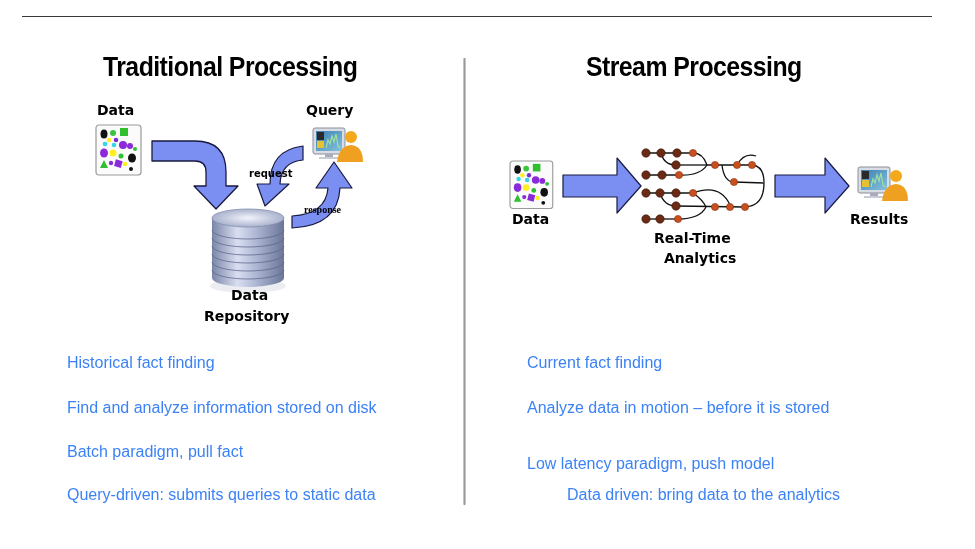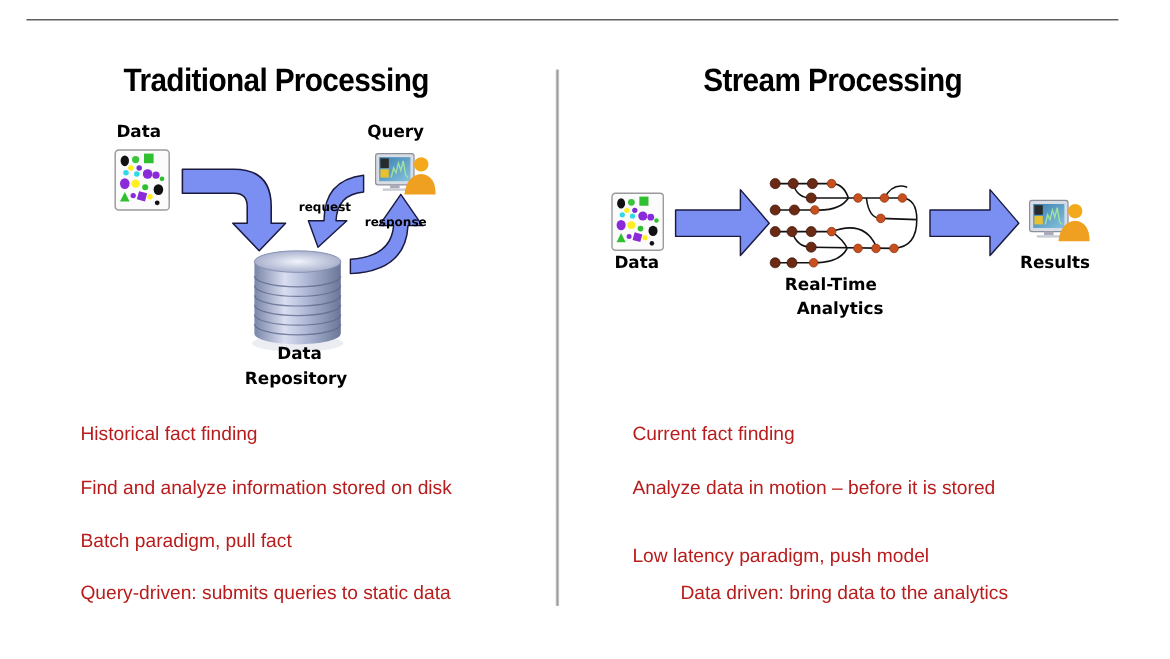--- a/index.html
+++ b/index.html
@@ -3,21 +3,21 @@
 <meta charset="utf-8">
 <style>
   html, body { margin: 0; padding: 0; background: #ffffff; }
   body { width: 975px; height: 549px; position: relative; overflow: hidden; font-family: "Liberation Sans", sans-serif; color: #000; }
   .top-rule { position: absolute; left: 22px; top: 16px; width: 910px; height: 1px; background: #3a3a3a; }
   .divider { position: absolute; left: 463px; top: 58px; width: 3px; height: 447px;
     background: linear-gradient(to right, #d8d8d8, #9a9a9a 50%, #d8d8d8); border-radius: 1px; }
   .title { position: absolute; top: 52px; font-weight: bold; font-size: 27px; letter-spacing: -0.6px; transform: scaleX(0.92); transform-origin: left top; white-space: nowrap; }
   .lbl { position: absolute; font-family: "DejaVu Sans", sans-serif; font-weight: bold; font-size: 14px; white-space: nowrap; text-align: center; }
   .small-lbl { position: absolute; font-family: "DejaVu Sans", sans-serif; font-weight: bold; font-size: 10px; white-space: nowrap; }
-  .bullet { position: absolute; font-size: 16px; white-space: nowrap; color: #b91c1c; }
+  .bullet { position: absolute; font-size: 16px; white-space: nowrap; color: #3b82f6; }
   svg.diagram { position: absolute; left: 0; top: 0; }
 </style>
 </head>
 <body>
 
 <div class="top-rule"></div>
 <div class="divider"></div>
 
 <div class="title" style="left:103px;">Traditional Processing</div>
 <div class="title" style="left:586px;">Stream Processing</div>
@@ -155,21 +155,21 @@
   <path d="M775,175 L825,175 L825,158 L849,186 L825,213 L825,197 L775,197 Z" fill="#7b8ff2" stroke="#1a1a40" stroke-width="1.2" stroke-linejoin="round"></path>
 
   <g transform="translate(858,165)">
     <use href="#query-icon-shapes"></use>
   </g>
 </svg>
 
 <div class="lbl" style="left:97px; top:102px;">Data</div>
 <div class="lbl" style="left:306px; top:102px;">Query</div>
 <div class="small-lbl" style="left:249px; top:168px;">request</div>
-<div class="small-lbl" style="left:304px; top:180px;">response</div>
+<div class="small-lbl" style="left:304px; top:204px;font-family:Liberation Serif, serif;">response</div>
 <div class="lbl" style="left:231px; top:287px;">Data</div>
 <div class="lbl" style="left:204px; top:308px;">Repository</div>
 
 <div class="lbl" style="left:512px; top:211px;">Data</div>
 <div class="lbl" style="left:654px; top:230px;">Real-Time</div>
 <div class="lbl" style="left:664px; top:250px;">Analytics</div>
 <div class="lbl" style="left:850px; top:211px;">Results</div>
 
 <div class="bullet" style="left:67px; top:354px;">Historical fact finding</div>
 <div class="bullet" style="left:67px; top:399px;">Find and analyze information stored on disk</div>

